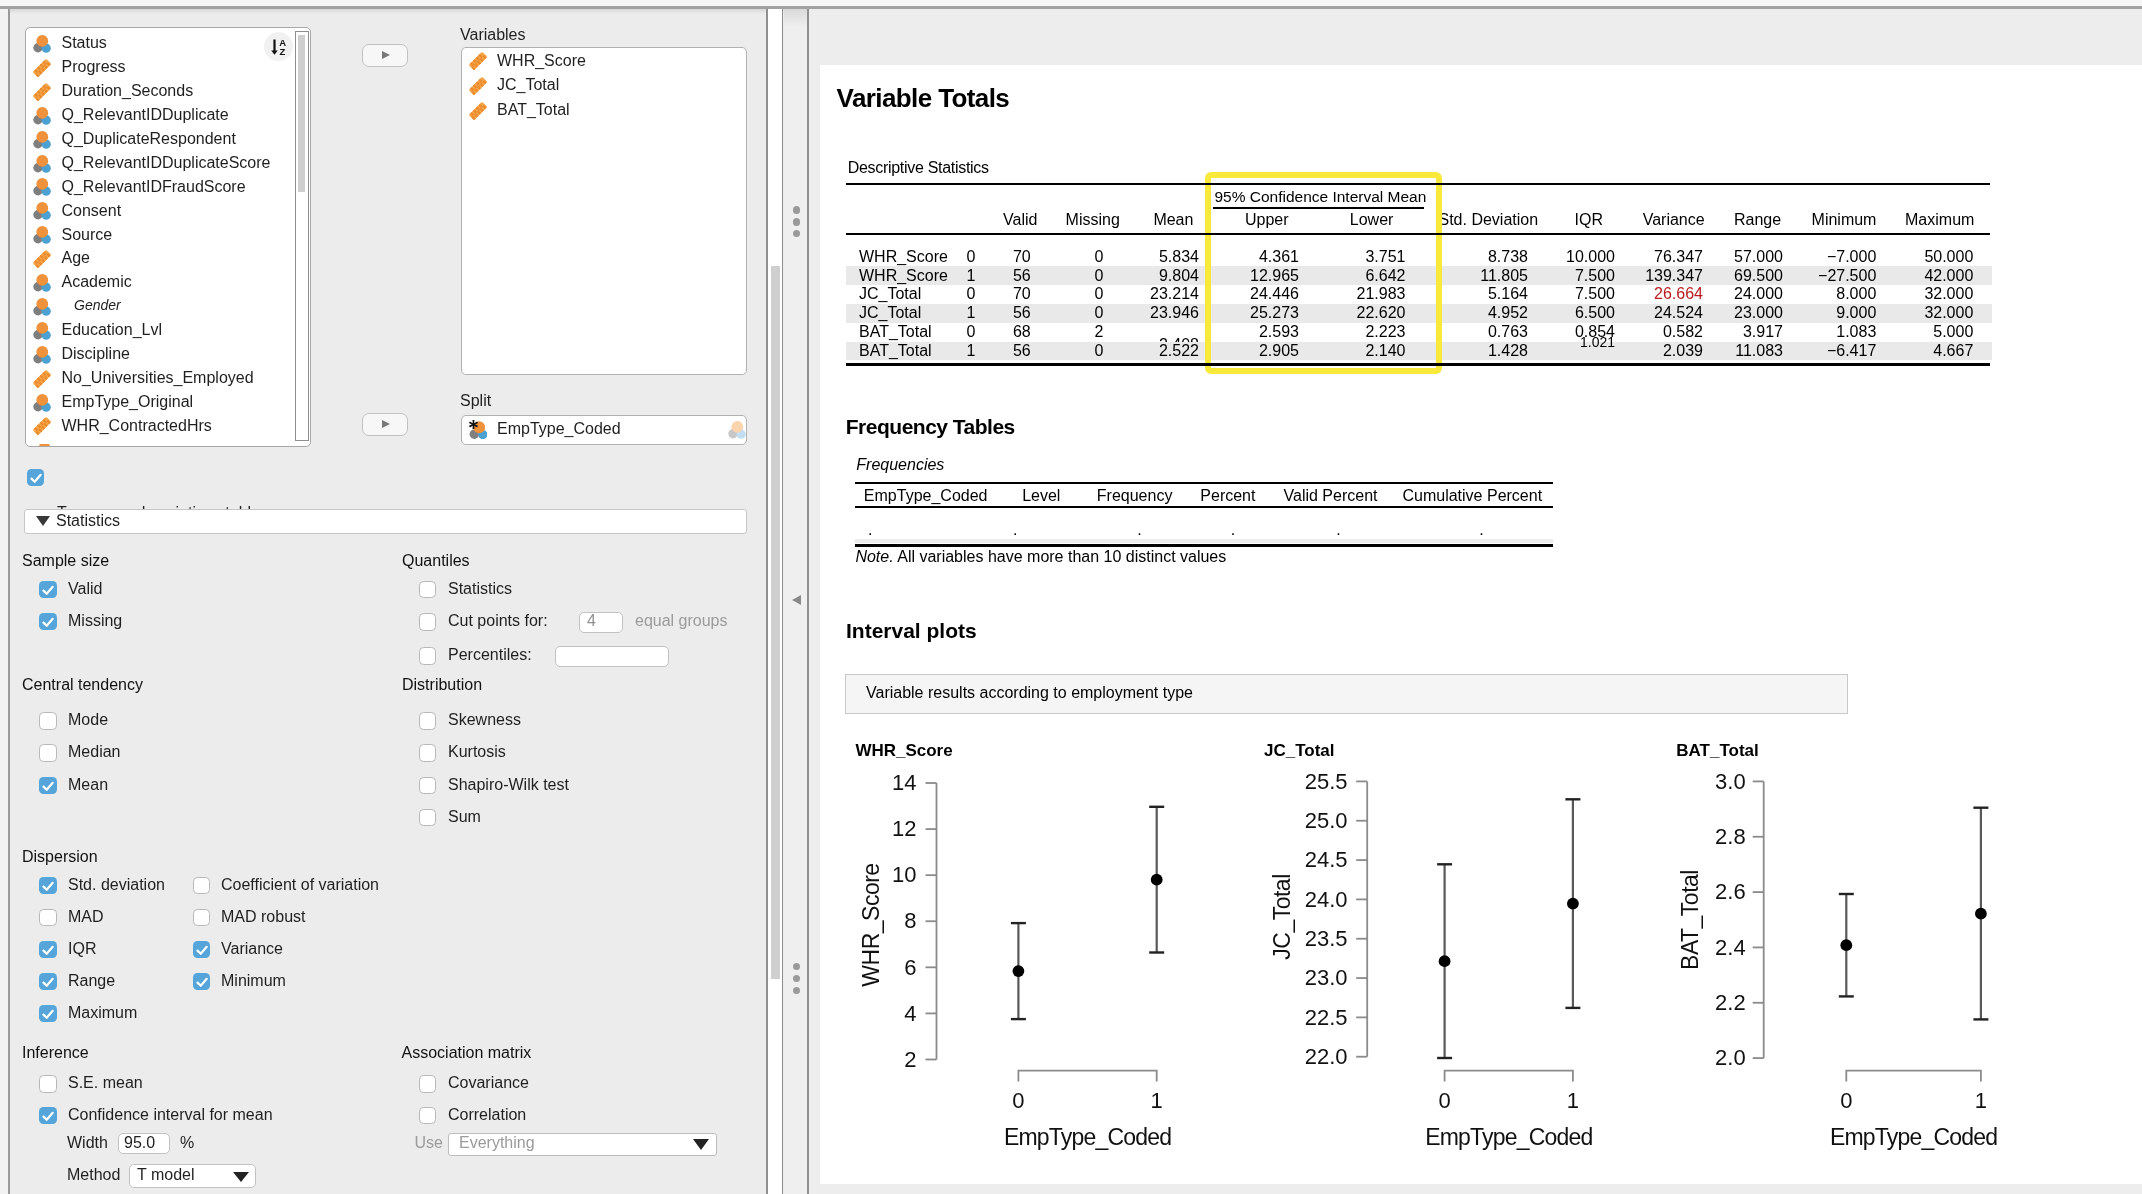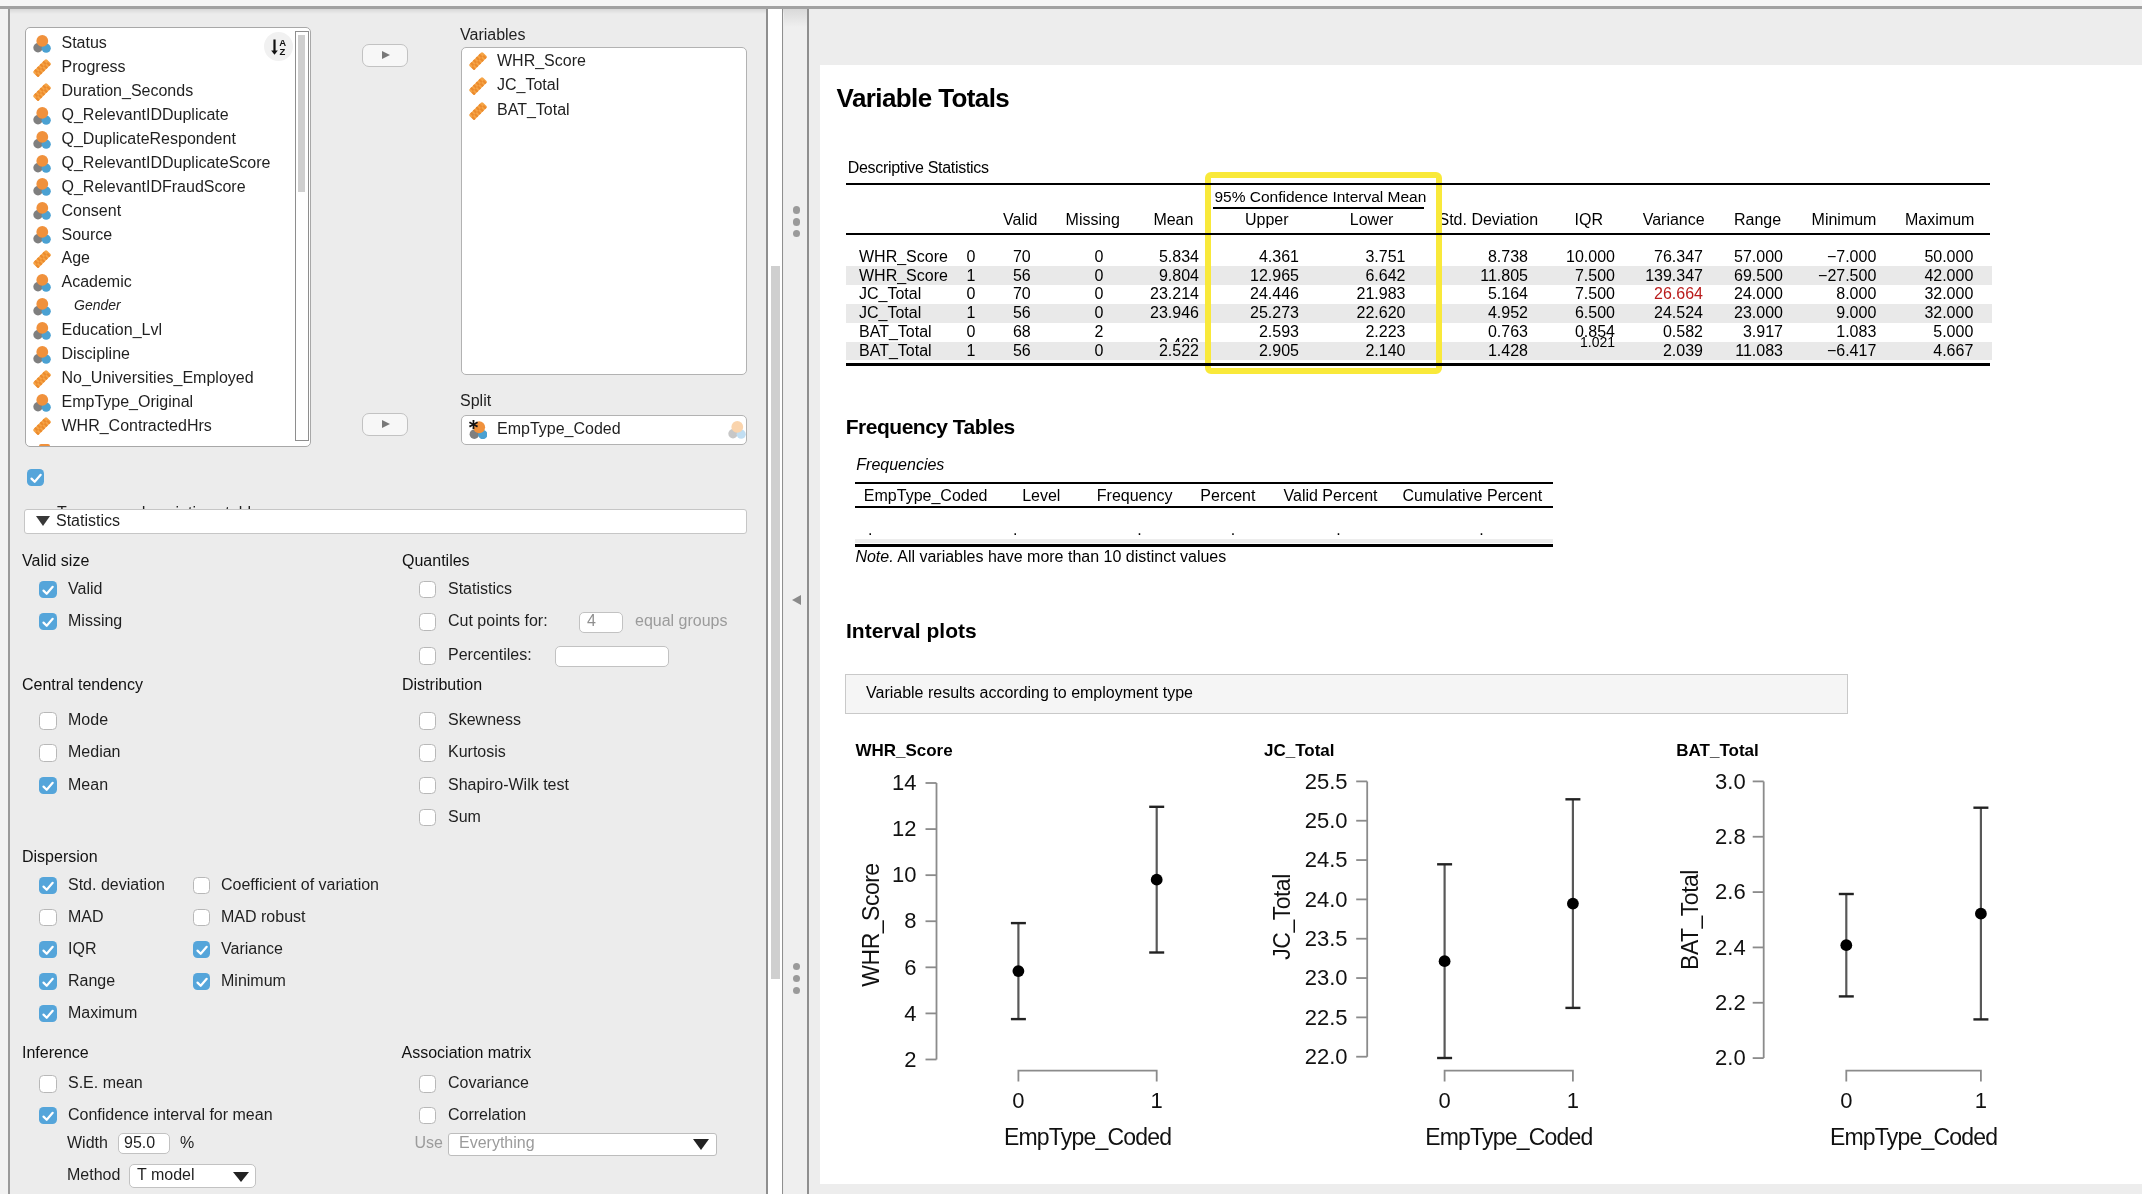--- a/index.html
+++ b/index.html
@@ -163,21 +163,21 @@
     </svg>
 <div style="position:absolute;left:26.5px;top:468.8px;width:17.5px;height:17.5px;border-radius:4.5px;background:#55a5da;">
       <svg width="16" height="16" viewBox="0 0 16 16" style="position:absolute;left:1px;top:1px">
         <use href="#chk"></use>
       </svg>
     </div>
     <div style="position:absolute;top:468.8px;font-size:16px;line-height:1;color:#1f1f1f;white-space:nowrap;left:57.0px;margin-top:36px;">Transpose descriptives table</div>
 <div style="position:absolute;left:24px;top:508.5px;width:723px;height:25px;background:#fff;border:1px solid #c6c6c6;border-radius:3px;"></div>
 <div style="position:absolute;left:36px;top:516px;width:0;height:0;border-left:7.5px solid transparent;border-right:7.5px solid transparent;border-top:10px solid #383838;"></div>
 <div style="position:absolute;top:512.5px;font-size:16px;line-height:1;color:#1f1f1f;white-space:nowrap;left:56.0px;">Statistics</div>
-<div style="position:absolute;top:552.8px;font-size:16px;line-height:1;color:#111;white-space:nowrap;left:22.0px;">Valid size</div>
+<div style="position:absolute;top:552.8px;font-size:16px;line-height:1;color:#111;white-space:nowrap;left:22.0px;">Sample size</div>
 <div style="position:absolute;left:39.0px;top:580.8px;width:17.5px;height:17.5px;border-radius:4.5px;background:#55a5da;">
       <svg width="16" height="16" viewBox="0 0 16 16" style="position:absolute;left:1px;top:1px">
         <use href="#chk"></use>
       </svg>
     </div>
     <div style="position:absolute;top:580.8px;font-size:16px;line-height:1;color:#1f1f1f;white-space:nowrap;left:68.0px;">Valid</div>
 <div style="position:absolute;left:39.0px;top:612.8px;width:17.5px;height:17.5px;border-radius:4.5px;background:#55a5da;">
       <svg width="16" height="16" viewBox="0 0 16 16" style="position:absolute;left:1px;top:1px">
         <use href="#chk"></use>
       </svg>

